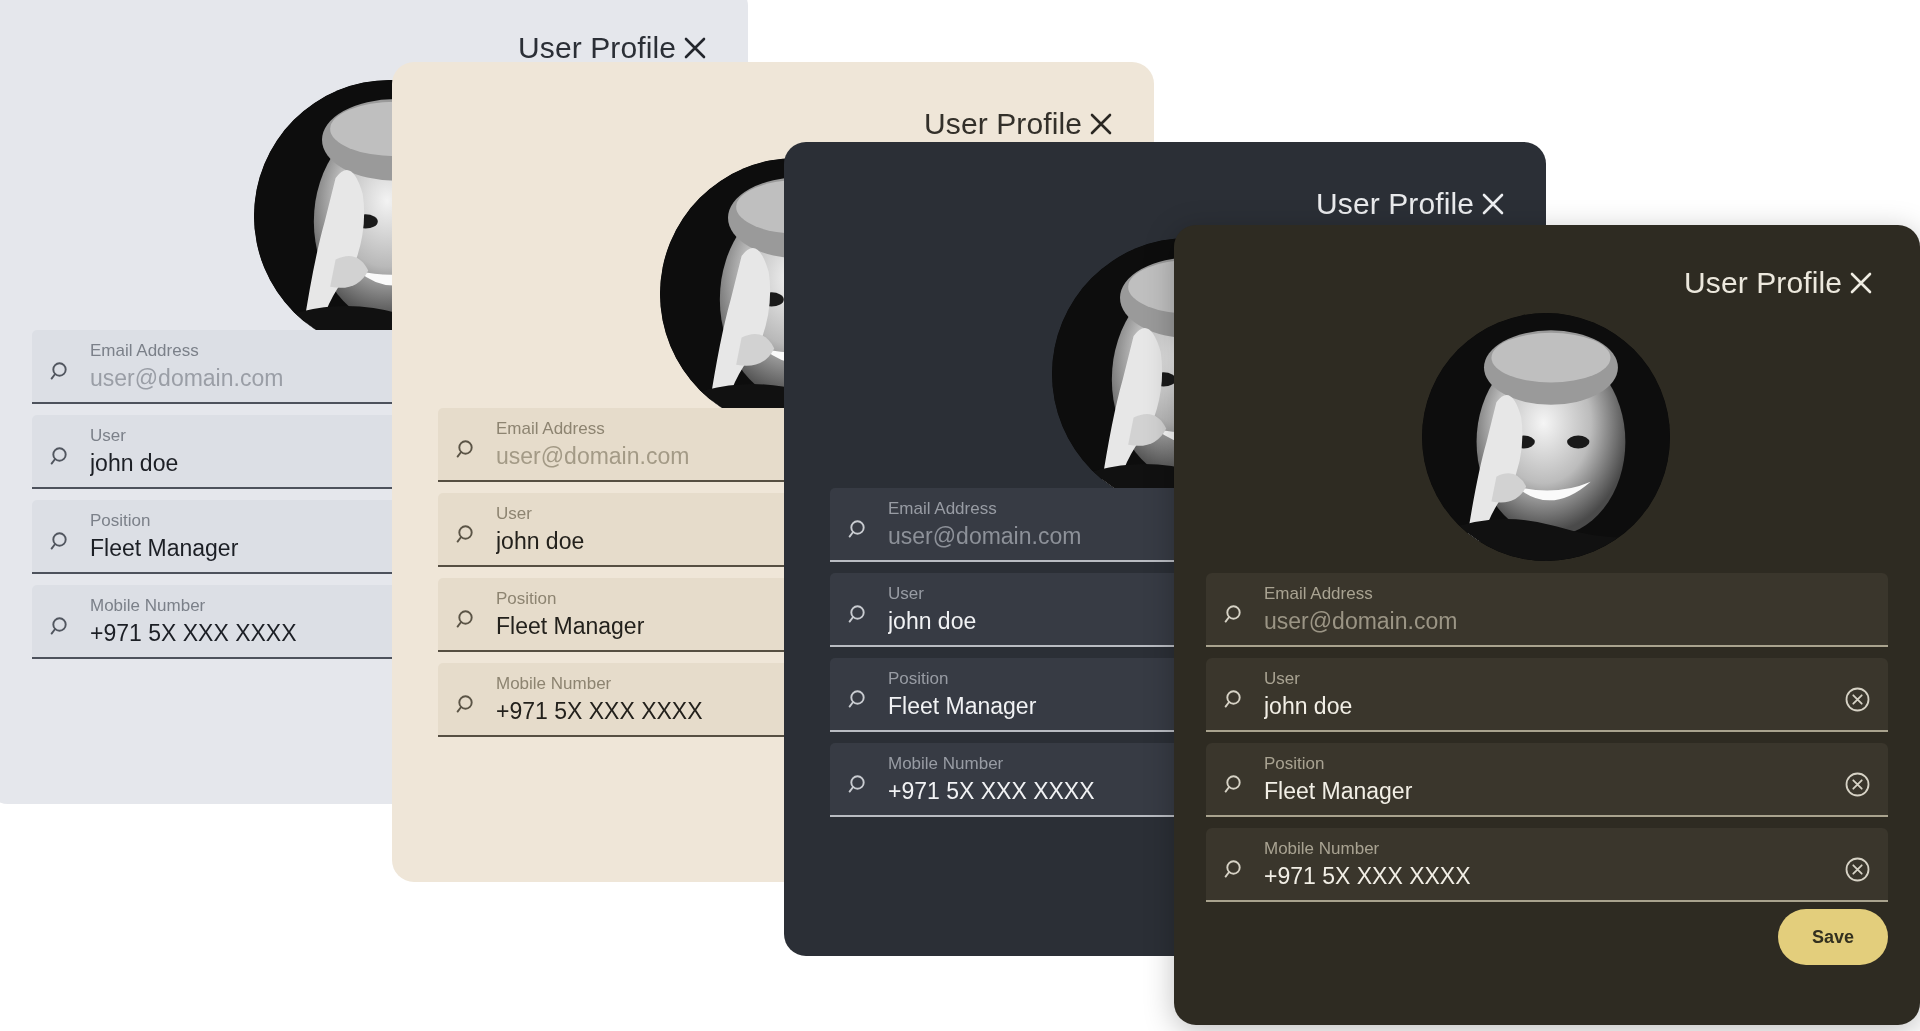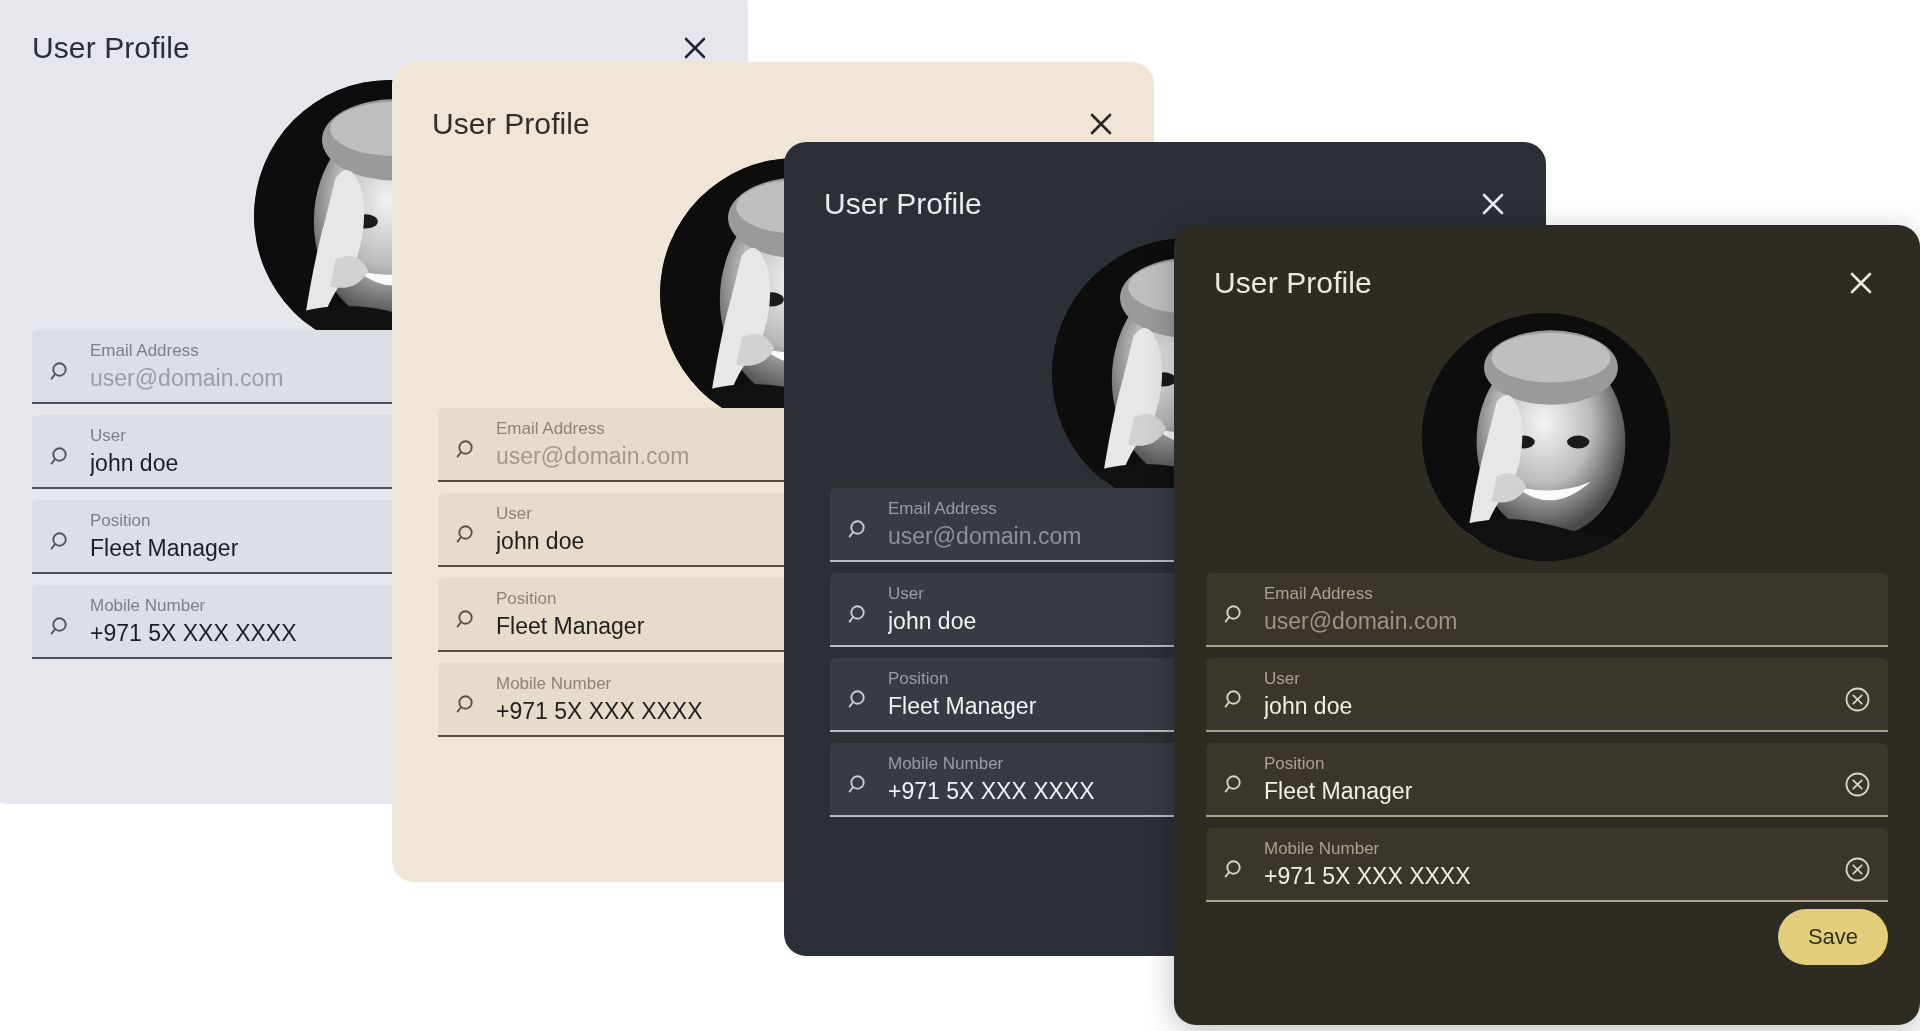--- a/index.html
+++ b/index.html
@@ -24,21 +24,21 @@
     border-radius: 22px;
     box-sizing: border-box;
     overflow: hidden;
   }
   .card-header {
     position: absolute;
     left: 0; right: 0; top: 0;
     height: 96px;
     display: flex;
     align-items: center;
-    justify-content: space-between;
+    justify-content: flex-end;
     padding: 0 34px 0 32px;
     box-sizing: border-box;
   }
   .card-title {
     font-size: 30px;
     letter-spacing: .1px;
     white-space: nowrap;
   }
   .close-btn {
     width: 38px;
@@ -117,22 +117,22 @@
     height: 2px;
   }
 
   
   .save-btn {
     position: absolute;
     border-radius: 30px;
     display: flex;
     align-items: center;
     justify-content: center;
-    font-size: 22px;
-    font-weight: normal;
+    font-size: 18px;
+    font-weight: bold;
     cursor: pointer;
   }
 
   
   #card1 {
     left: -14px; top: -16px;
     width: 762px; height: 820px;
     background: #e5e7ec;
   }
   #card1 .card-header { top: 16px; left: 14px; }

